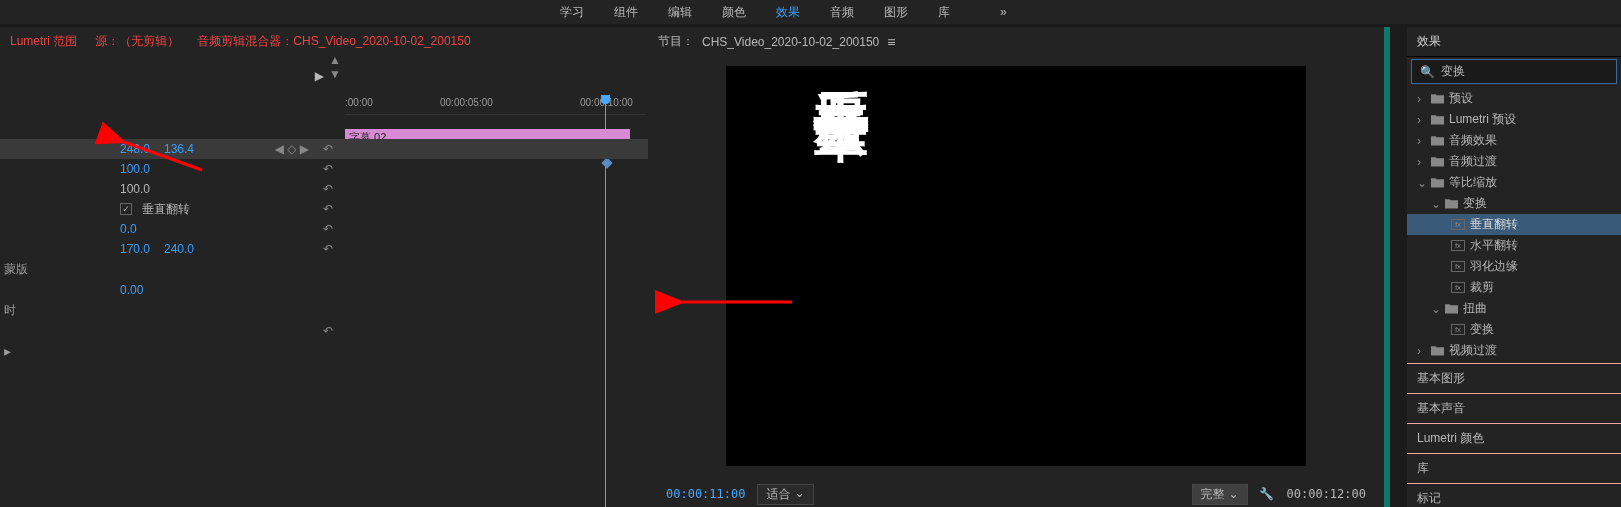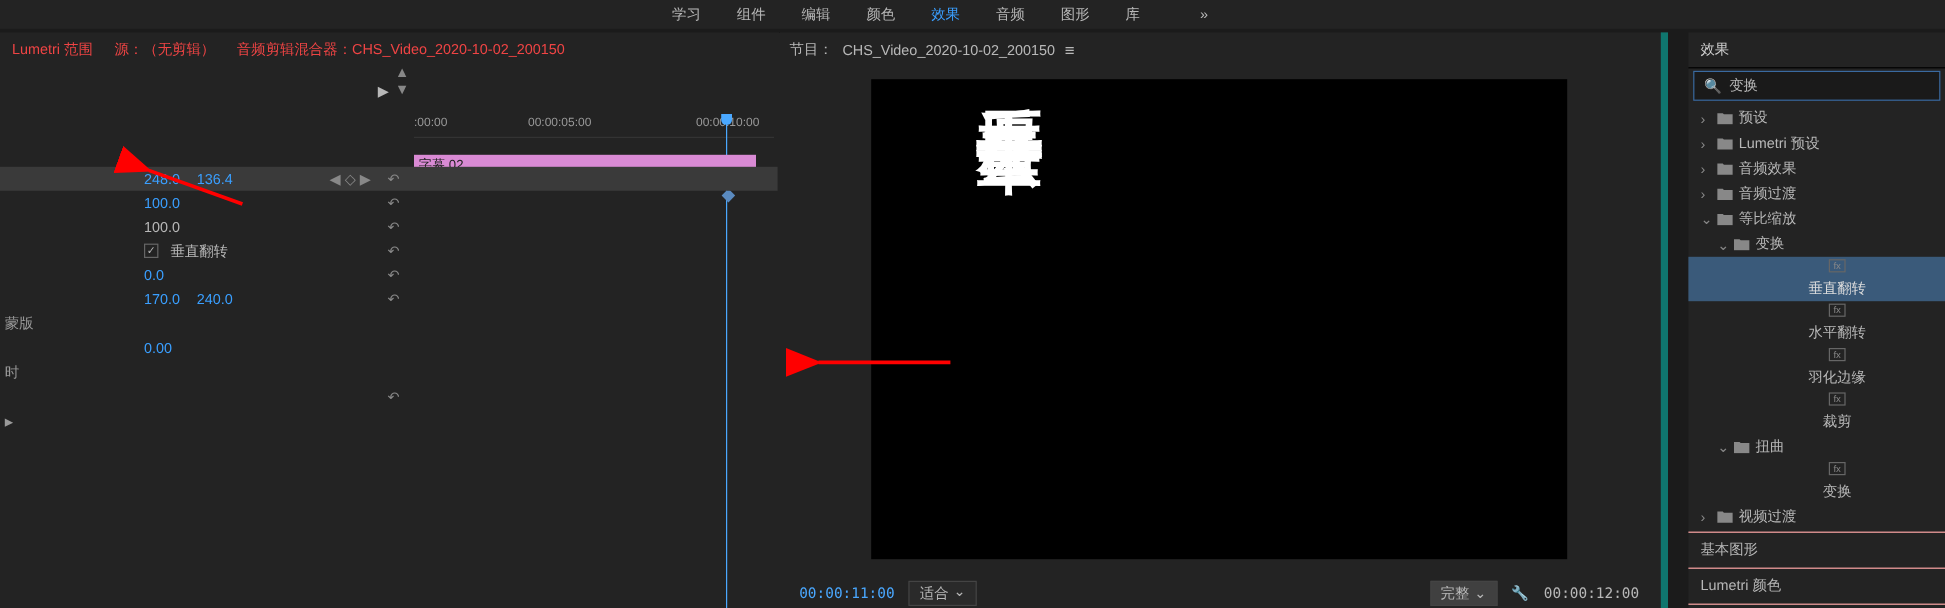--- a/index.html
+++ b/index.html
@@ -52,21 +52,21 @@
 .right-panel { position:absolute; top:27px; right:0; width:214px; bottom:0; background:#232323; display:flex; flex-direction:column; }
 .right-head { padding:6px 10px; color:#d0d0d0; border-bottom:1px solid #000; }
 .right-search { display:flex; align-items:center; gap:6px; padding:3px 8px; background:#1a1a1a; border:1px solid #3a6aa0; margin:2px 4px; }
 .right-search .mag { color:#888; }
 .right-search .term { color:#b8b8b8; }
 .tree { padding:2px 0; }
 .tree .node { display:flex; align-items:center; gap:5px; padding:2px 10px; cursor:pointer; }
 .tree .node .arrow { width:8px; color:#888; }
 .tree .node .icn { width:14px; display:inline-flex; justify-content:center; color:#888; }
 .tree .node.l1 { padding-left:24px; }
-.tree .node.l2 { padding-left:44px;flex-direction:column; }
+.tree .node.l2 { padding-left:44px; }
 .tree .node.sel { background:#3a5a7a; color:#dcdcdc; }
 .tree .folder-icn svg { width:13px; height:11px; }
 .tree .fx-icn { border:1px solid #666; font-size:8px; padding:0 2px; }
 
 .right-tabs { margin-top:auto; }
 .right-tabs .rt { padding:6px 10px; border-top:1px solid #fca5a5; color:#b8b8b8; cursor:pointer; }
 
 .red-arrow { position:absolute; pointer-events:none; }
 .red-arrow svg { overflow:visible; }
 </style>
@@ -271,20 +271,21 @@
         <span class="icn folder-icn">
           <svg viewBox="0 0 14 11">
             <path fill="#888" d="M0 1h5l1 1h8v9H0z"></path>
           </svg>
         </span>
         <span>视频过渡</span>
       </div>
   </div>
   <div class="right-tabs">
     <div class="rt">基本图形</div>
+    <div class="rt">基本声音</div>
     <div class="rt">Lumetri 颜色</div>
     <div class="rt">库</div>
     <div class="rt">标记</div>
   </div>
 </div>
 
 <div class="red-arrow" style="left:112px; top:136px;">
 <svg width="100" height="40">
       <defs>
         <marker id="ah1" markerWidth="10" markerHeight="8" refX="1" refY="4" orient="auto">

